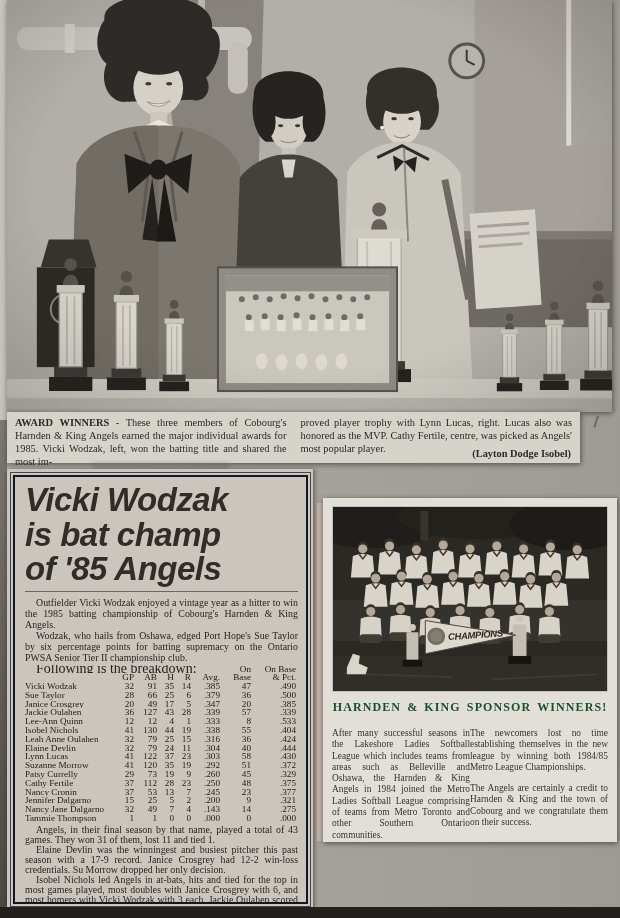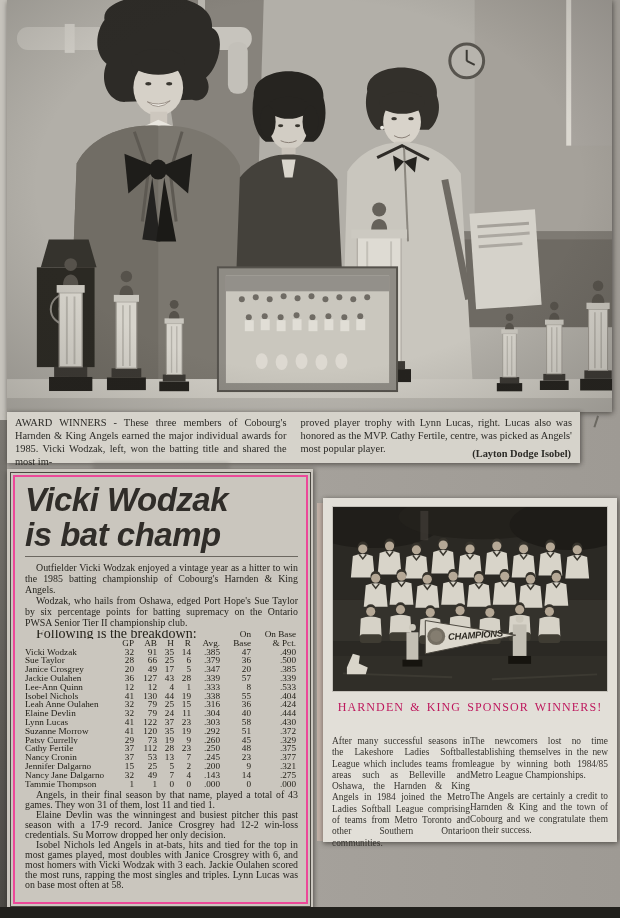--- a/index.html
+++ b/index.html
@@ -23,33 +23,33 @@
 
   
   #caption-strip{
     left:7px;top:412px;width:573px;height:51px;background:#d6d3cb;
     padding:4px 8px 3px;box-sizing:border-box;display:flex;gap:14px;
     font-size:10.4px;line-height:13px;color:#2b2a26;
   }
   #caption-strip .cap-col{flex:1;text-align:justify;}
   #caption-right{position:relative;}
   .credit{position:absolute;right:1px;bottom:0;font-weight:bold;white-space:nowrap;}
-  .cap-lead{font-weight:normal;}
+  .cap-lead{font-weight:bold;}
   #smudge{left:92px;top:463px;width:138px;height:6px;background:#6e6b64;
     filter:blur(2px);opacity:.45;border-radius:3px;}
   #pen-mark{left:595px;top:417px;width:9px;height:12px;border-left:2px solid #55524c;
     transform:rotate(18deg);opacity:.7;}
 
   
   #article-clip{
     left:7px;top:469px;width:306px;height:440px;box-sizing:border-box;
     background:#cbc7bf;padding:6px 5px 5px 6px;
   }
   #article-inner{
-    box-sizing:border-box;height:100%;border:2px solid #ec4899;
+    box-sizing:border-box;height:100%;border:2px solid #0f172a;
     outline:1px solid #4a4741;outline-offset:2px;
     padding:6px 8px 0 10px;overflow:hidden;background:#cac6be;
   }
   .headline{font-family:"Liberation Sans",sans-serif;font-style:italic;font-weight:bold;
     font-size:33px;line-height:34.5px;letter-spacing:-.5px;color:#302d29;white-space:nowrap;}
   #head-rule{border:none;border-top:1px solid #6b6press760;border-top:1px solid #6b6760;margin:4px 0 5px;}
   .body-p{margin:0;font-size:9.9px;line-height:11px;text-align:justify;
     text-indent:11px;color:#27251f;}
   #stats-table{width:100%;border-collapse:collapse;table-layout:fixed;
     font-size:9.2px;line-height:8.8px;color:#232119;margin:2px 0 2px;}
@@ -61,22 +61,22 @@
     text-indent:11px;color:#27251f;}
 
   
   #pink-backer{left:317px;top:503px;width:12px;height:338px;background:#c0afa5;}
   #sponsor-clip{
     left:323px;top:498px;width:294px;height:344px;box-sizing:border-box;
     background:#e2dfd8;padding:8px 9px 0;
   }
   #team-photo{display:block;width:276px;height:186px;border:1px solid #c4c1ba;
     box-sizing:border-box;background:#2b2924;}
-  #sponsor-headline{margin:8px 0 22px;text-align:center;font-weight:normal;
-    font-size:12px;line-height:14px;letter-spacing:1.1px;word-spacing:2px;color:#be185d;}
+  #sponsor-headline{margin:8px 0 14px;text-align:center;font-weight:bold;
+    font-size:12px;line-height:14px;letter-spacing:1.1px;word-spacing:2px;color:#14532d;}
   #sponsor-cols{display:flex;gap:0;}
   .sp-col{flex:1;font-size:9.4px;line-height:11.3px;text-align:justify;color:#36342f;}
   .sp-col p{margin:0 0 10px;}
 </style>
 </head>
 <body>
 
 <div id="page">
 
   <div class="abs" id="left-edge-top"></div>
@@ -262,20 +262,21 @@
       <span class="credit">(Layton Dodge Isobel)</span>
     </div>
   </div>
   <div class="abs" id="smudge"></div>
   <div class="abs" id="pen-mark"></div>
 
   <div class="abs clip-shadow" id="article-clip">
     <div id="article-inner">
       <div class="headline">Vicki Wodzak</div>
       <div class="headline">is bat champ</div>
+      <div class="headline">of '85 Angels</div>
       <hr id="head-rule">
       <p class="body-p">Outfielder Vicki Wodzak enjoyed a vintage year as a hitter to win the 1985 batting championship of Cobourg's Harnden &amp; King Angels.</p>
       <p class="body-p">Wodzak, who hails from Oshawa, edged Port Hope's Sue Taylor by six percentage points for batting supremacy on the Ontario PWSA Senior Tier II championship club.</p>
 
       <table id="stats-table">
         <colgroup>
           <col style="width:92px">
             <col style="width:19px">
             <col style="width:23px">
           <col style="width:17px">

